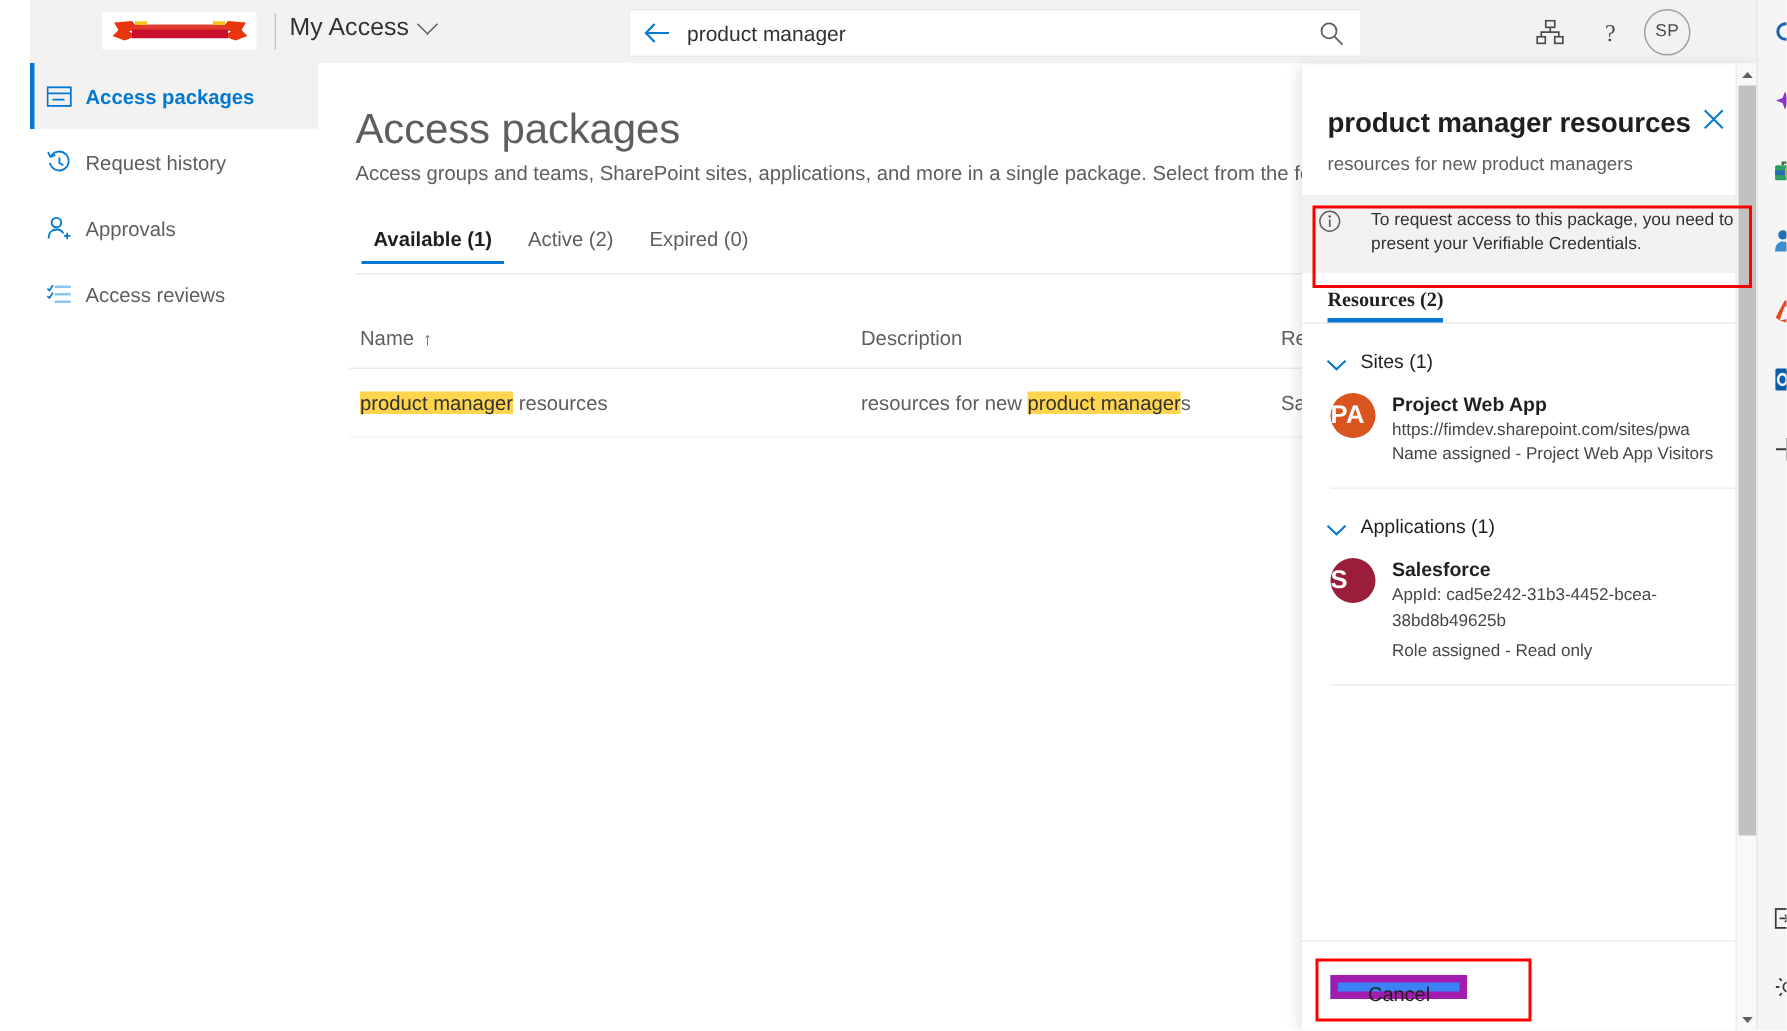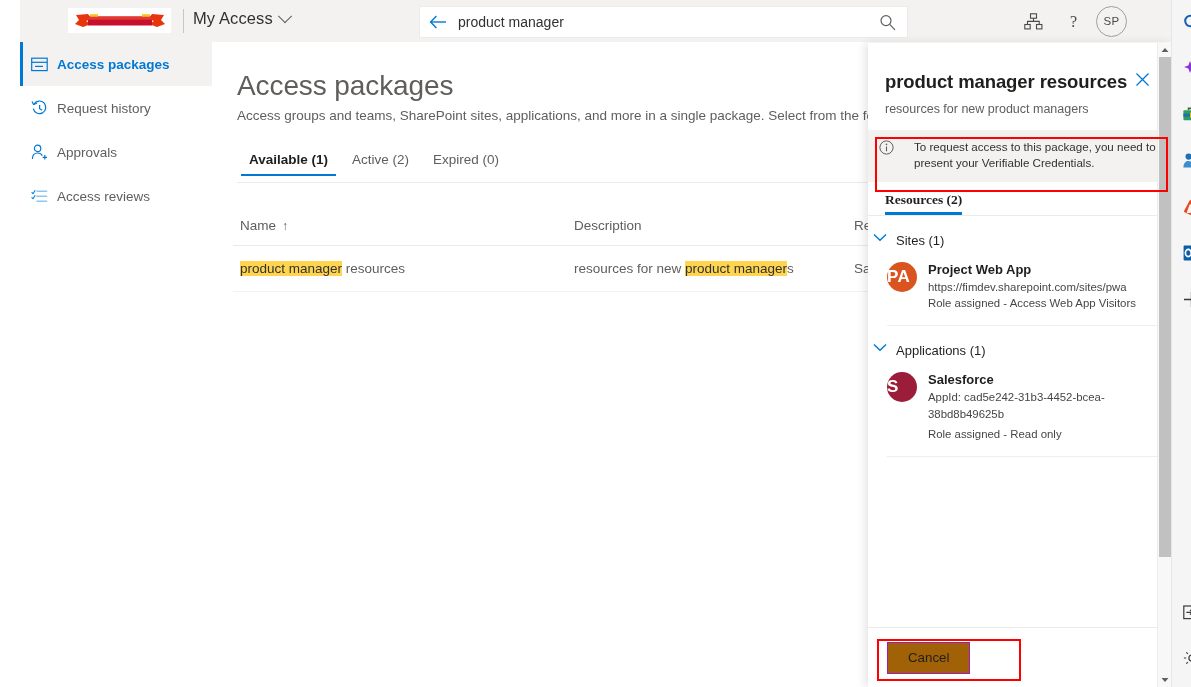--- a/index.html
+++ b/index.html
@@ -134,21 +134,21 @@
   .msg-ico { flex: 0 0 auto; margin-top: 1px; color: #605e5c; }
   .msg-text { font-size: 11.6px; color: #323130; line-height: 1.42; }
 
   .panel-tabs { margin: 10px 0 0 17px; display: flex; }
   .ptab { font-size: 13.5px; color: #201f1e; font-weight: 600; padding-bottom: 7px; position: relative; cursor: pointer; font-family: Liberation Serif, serif; }
   .ptab::after { content:""; position:absolute; left:0; right:0; bottom:0; height:2.5px; background:#0078d4; }
   .ptab-rule { margin-left: 0; height: 1px; background: #edebe9; }
 
   .group { margin-top: 17px; }
   .group-head {
-    display: flex; align-items: flex-start; gap: 9px; padding-left: 5px;
+    display: flex; align-items: flex-end; gap: 9px; padding-left: 16px;
     font-size: 13px; color: #201f1e; cursor: pointer;
   }
   .grp-chev { color: #0078d4; display: flex; }
   .res-item { display: flex; gap: 11px; padding: 14px 14px 0 19px; }
   .res-avatar {
     flex: 0 0 auto; width: 30px; height: 30px; border-radius: 50%;
     display: flex; align-items: center; 
     color: #ffffff; font-size: 17px; font-weight: 600; letter-spacing: .3px;
   }
   .res-body { min-width: 0; }
@@ -160,22 +160,22 @@
     position: absolute; left: 0; bottom: 0; width: 290px; height: 60px;
     border-top: 1px solid #edebe9; background: #fff;
     display: flex; align-items: center; gap: 11px; padding-left: 19px; box-sizing: border-box;
   }
   .btn-primary {
     background: #0078d4; color: #fff; border: 1px solid #0078d4;
     font-size: 13.3px; font-weight: 600; height: 32px; padding: 0 18px; cursor: pointer;
     font-family: "Liberation Sans", sans-serif;
   }
   .btn-default {
-    background: #a16207; color: #201f1e; border: 1px solid #a21caf;
-    font-size: 13.3px; height: 32px; padding: 0 20px; cursor: pointer;
+    background: #3b82f6; color: #201f1e; border: 5px solid #a21caf;
+    font-size: 13.3px; height: 16px; padding: 0 20px; cursor: pointer;
     font-family: "Liberation Sans", sans-serif;
   }
 
   
   .pscroll { position: absolute; right: 0; top: 0; width: 14px; height: 644px; background: #f8f8f8; border-left: 1px solid #ececec; }
   .pscroll-btn { height: 14px; display: flex; align-items: center; justify-content: center; cursor: pointer; }
   .pscroll-thumb { position: absolute; left: 1px; top: 14px; width: 12px; height: 500px; background: #c1c1c1; cursor: pointer; }
 
   
   .annot { position: absolute; border: 2.5px solid #ff0000; pointer-events: none; }
@@ -360,21 +360,21 @@
         </span>
         <span>Sites (1)</span>
       </div>
       <div class="res-item">
         <div class="res-avatar" style="background:#d9541e">
           <span>PA</span>
         </div>
         <div class="res-body">
           <div class="res-name">Project Web App</div>
           <div class="res-meta">https://fimdev.sharepoint.com/sites/pwa</div>
-          <div class="res-meta">Role assigned - Access Web App Visitors</div>
+          <div class="res-meta">Name assigned - Project Web App Visitors</div>
         </div>
       </div>
       <div class="res-sep"></div>
     </div>
 
     <div class="group">
       <div class="group-head">
         <span class="grp-chev">
           <svg width="14" height="9" viewBox="0 0 14 9">
             <path d="M1 1.5 L7 7.2 L13 1.5" fill="none" stroke="#0078d4" stroke-width="1.4"></path>

